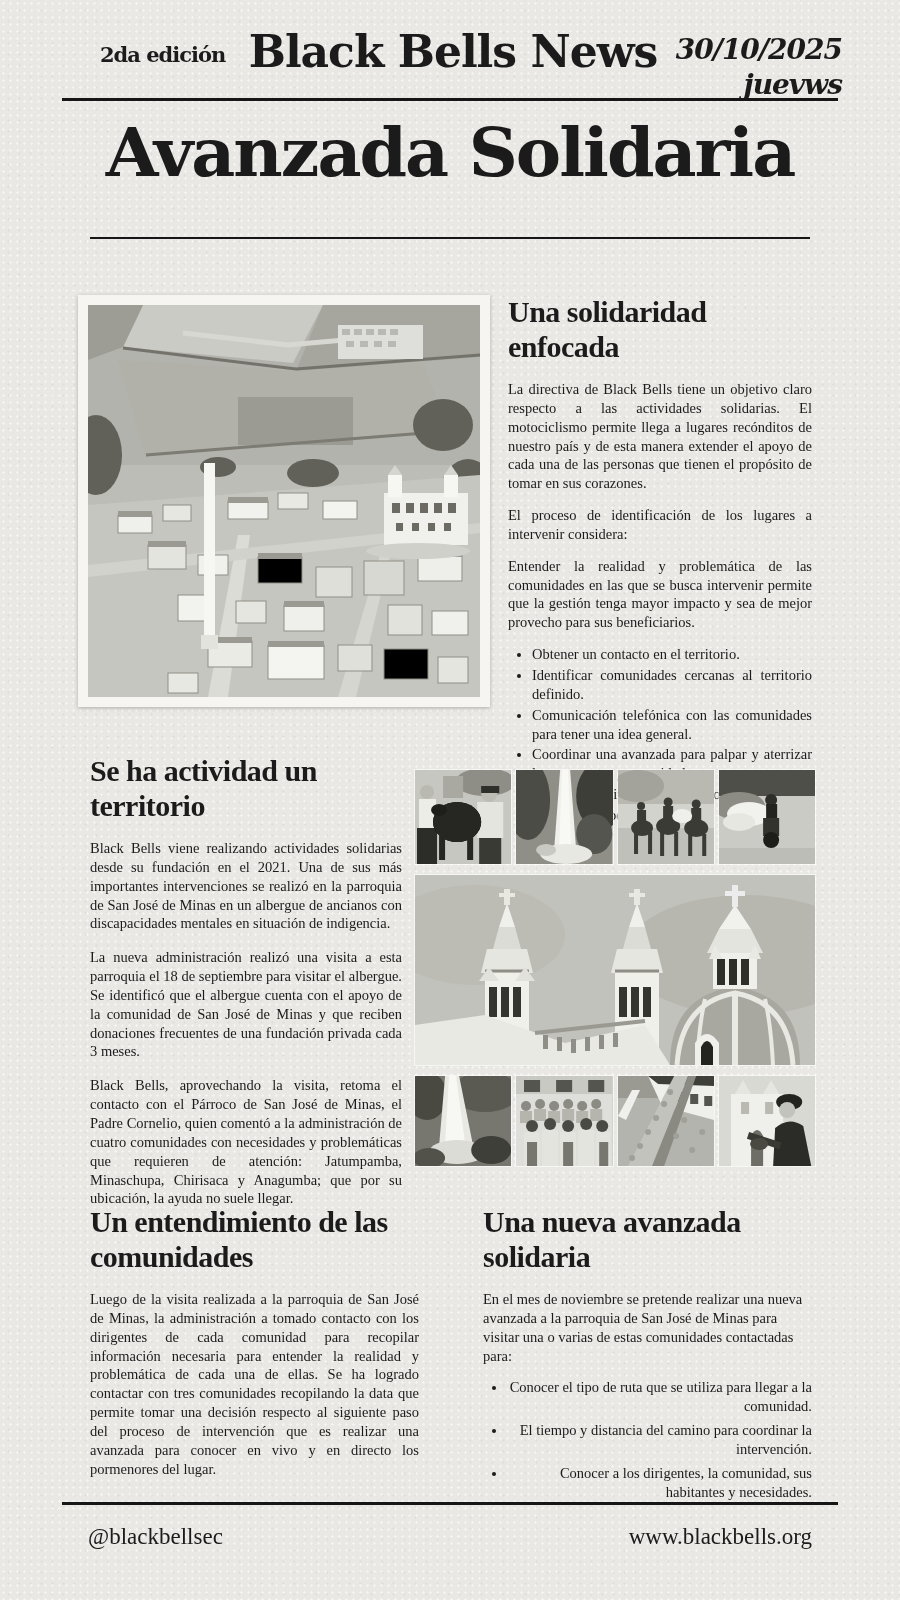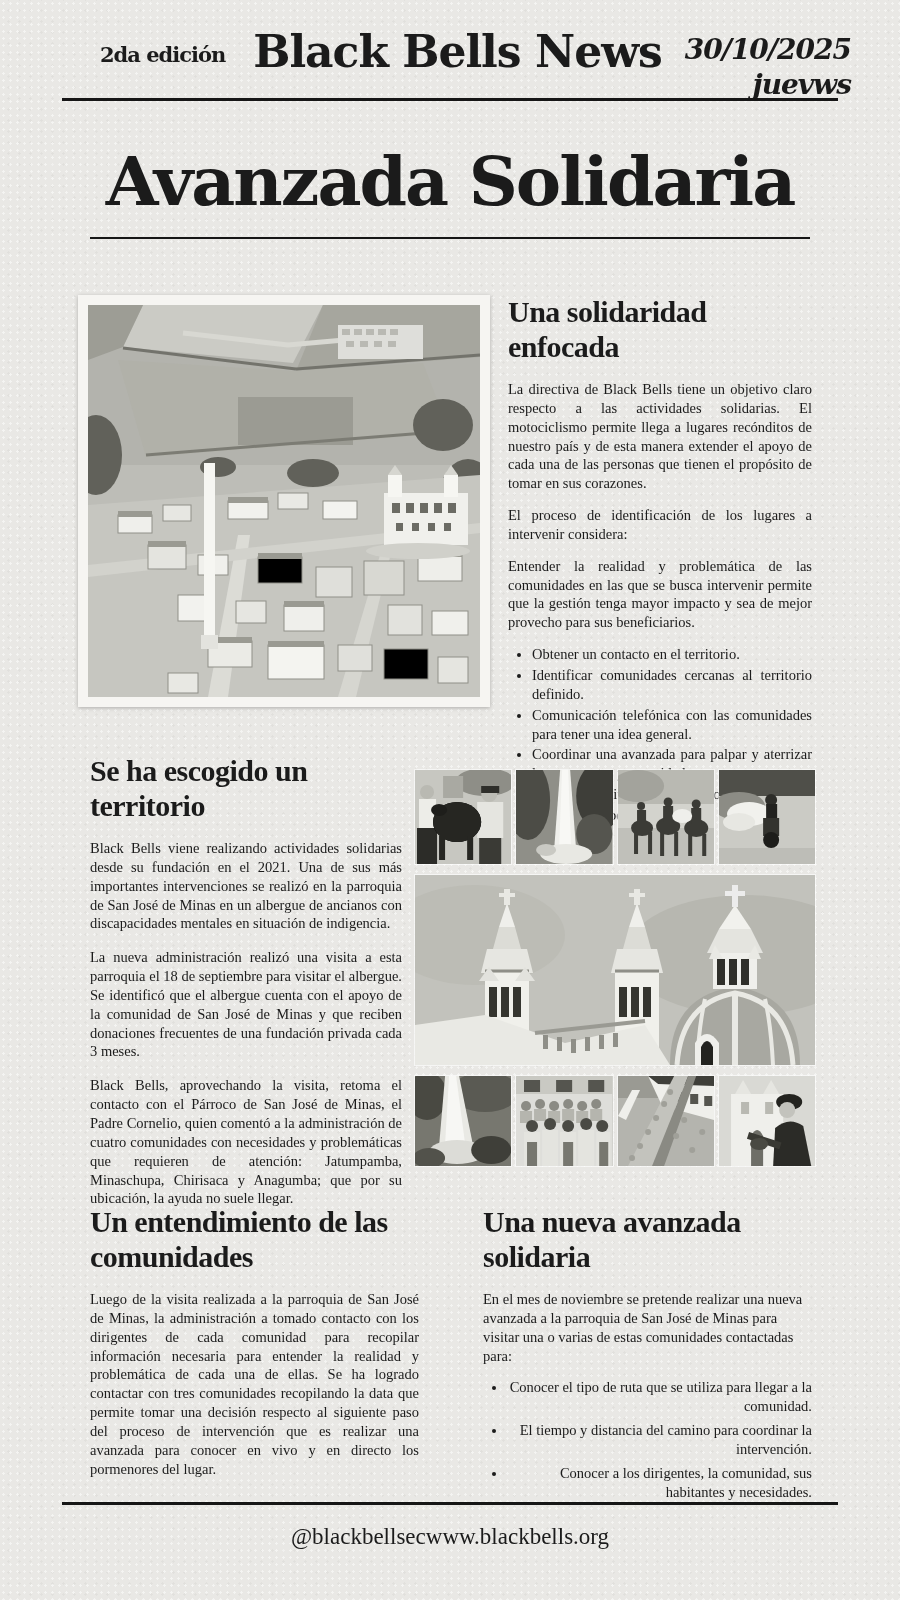--- a/index.html
+++ b/index.html
@@ -14,32 +14,32 @@
     background-color:#e9e8e5;
     background-image:
       radial-gradient(rgba(255,255,255,0.5) 1px, transparent 1.4px),
       radial-gradient(rgba(120,120,115,0.07) 1px, transparent 1.4px);
     background-size: 7px 7px, 11px 11px;
     background-position: 0 0, 3px 5px;
   }
   .blackletter { font-family:"DejaVu Serif", serif; font-weight:bold; letter-spacing:-1px; }
 
   
-  .header-row { position:absolute; top:30px; left:62px; right:47px; display:grid; grid-template-columns:1fr auto 1fr; align-items:start; }
+  .header-row { position:absolute; top:30px; left:62px; right:56px; display:grid; grid-template-columns:1fr auto 1fr; align-items:start; }
   .edition { font-size:21px; padding-top:12px; padding-left:38px; white-space:nowrap; }
   .masthead { font-size:44px; line-height:1.0; text-align:right; padding:0 10px; white-space:nowrap; }
   .dateblock { text-align:right; font-size:28px; line-height:1.25; padding-top:2px; padding-right:2px;font-style:italic; }
   .rule { position:absolute; left:62px; right:62px; height:3px; background:#161616; }
   .rule-thin { height:2px; }
   .rule1 { top:98px; }
   .rule2 { top:237px; left:90px; right:90px; }
   .footer-rule { top:1502px; }
 
   
-  .headline { position:absolute; top:118px; left:0; width:900px; text-align:center; font-size:68px; letter-spacing:-2px; line-height:1;margin-top:29px; }
+  .headline { position:absolute; top:118px; left:0; width:900px; text-align:center; font-size:68px; letter-spacing:-2px; line-height:1; }
 
   
   .top-section { position:absolute; top:295px; left:78px; right:88px; display:grid; grid-template-columns:412px 1fr; column-gap:18px; }
   .photo-frame { background:#f6f5f2; padding:10px; box-shadow:0 1px 4px rgba(0,0,0,0.25); width:412px; height:412px; }
   .photo-frame svg { display:block; width:392px; height:392px; }
 
   h2.art-title { font-size:30px; line-height:1.15; font-weight:bold; letter-spacing:-0.5px; margin-bottom:16px; }
   p.body { font-size:14.5px; line-height:1.3; text-align:justify; margin-bottom:13px; }
   p.body.left { text-align:left;margin-top:8px; }
   ul.bullets { font-size:14.5px; line-height:1.3; text-align:justify; padding-left:24px; }
@@ -53,21 +53,21 @@
   .collage { margin-top:20px; display:grid; width:400px; grid-template-columns:repeat(4,1fr); grid-template-rows:94px 190px 90px; gap:11px 5px; }
   .collage .cell { overflow:hidden; background:#cfcfca; box-shadow:0 0 0 1px rgba(255,255,255,0.6); }
   .collage .cell svg { display:block; width:100%; height:100%; }
   .collage .wide { grid-column:1 / -1; }
 
   
   .bottom-section { position:absolute; top:1205px; left:90px; right:88px; display:grid; grid-template-columns:1fr 1fr; column-gap:64px; }
   .bottom-section h2.art-title { }
 
   
-  .footer-row { position:absolute; top:1524px; left:88px; right:88px; display:flex; justify-content:center; font-size:23px; }
+  .footer-row { position:absolute; top:1524px; left:88px; right:88px; display:flex; justify-content:space-between; font-size:23px; }
 </style>
 </head>
 <body>
 
 <div class="sheet">
 
   <div class="header-row">
     <div class="edition blackletter">2da edición</div>
     <div class="masthead blackletter">Black Bells News</div>
     <div class="dateblock blackletter">
@@ -196,21 +196,21 @@
         <li>Comunicación telefónica con las comunidades para tener una idea general.</li>
         <li>Coordinar una avanzada para palpar y aterrizar las propuestas y necesidades.</li>
         <li>Generar la actividad solidaria con Black Bells.</li>
         <li>Seguimiento periódico</li>
       </ul>
     </div>
   </div>
 
   <div class="mid-section">
     <div class="col-text">
-      <h2 class="art-title">Se ha escogido un territorio</h2>
+      <h2 class="art-title">Se ha actividad un territorio</h2>
       <p class="body">Black Bells viene realizando actividades solidarias desde su fundación en el 2021. Una de sus más importantes intervenciones se realizó en la parroquia de San José de Minas en un albergue de ancianos con discapacidades mentales en situación de indigencia.</p>
       <p class="body">La nueva administración realizó una visita a esta parroquia el 18 de septiembre para visitar el albergue. Se identificó que el albergue cuenta con el apoyo de la comunidad de San José de Minas y que reciben donaciones frecuentes de una fundación privada cada 3 meses.</p>
       <p class="body">Black Bells, aprovechando la visita, retoma el contacto con el Párroco de San José de Minas, el Padre Cornelio, quien comentó a la administración de cuatro comunidades con necesidades y problemáticas que requieren de atención: Jatumpamba, Minaschupa, Chirisaca y Anagumba; que por su ubicación, la ayuda no suele llegar.</p>
     </div>
 
     <div class="collage">
 
       <div class="cell">
         <svg viewBox="0 0 96 94" preserveAspectRatio="none">
           <rect width="96" height="94" fill="#c7c7c1"></rect>

